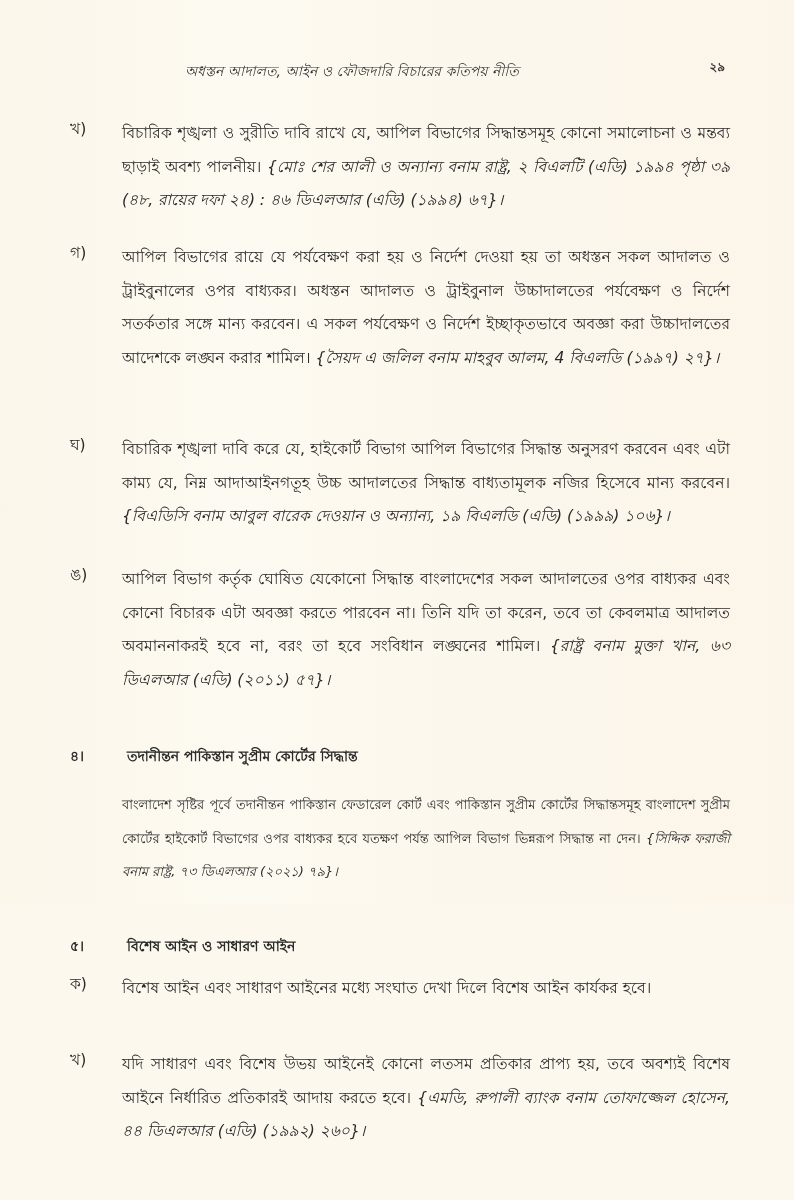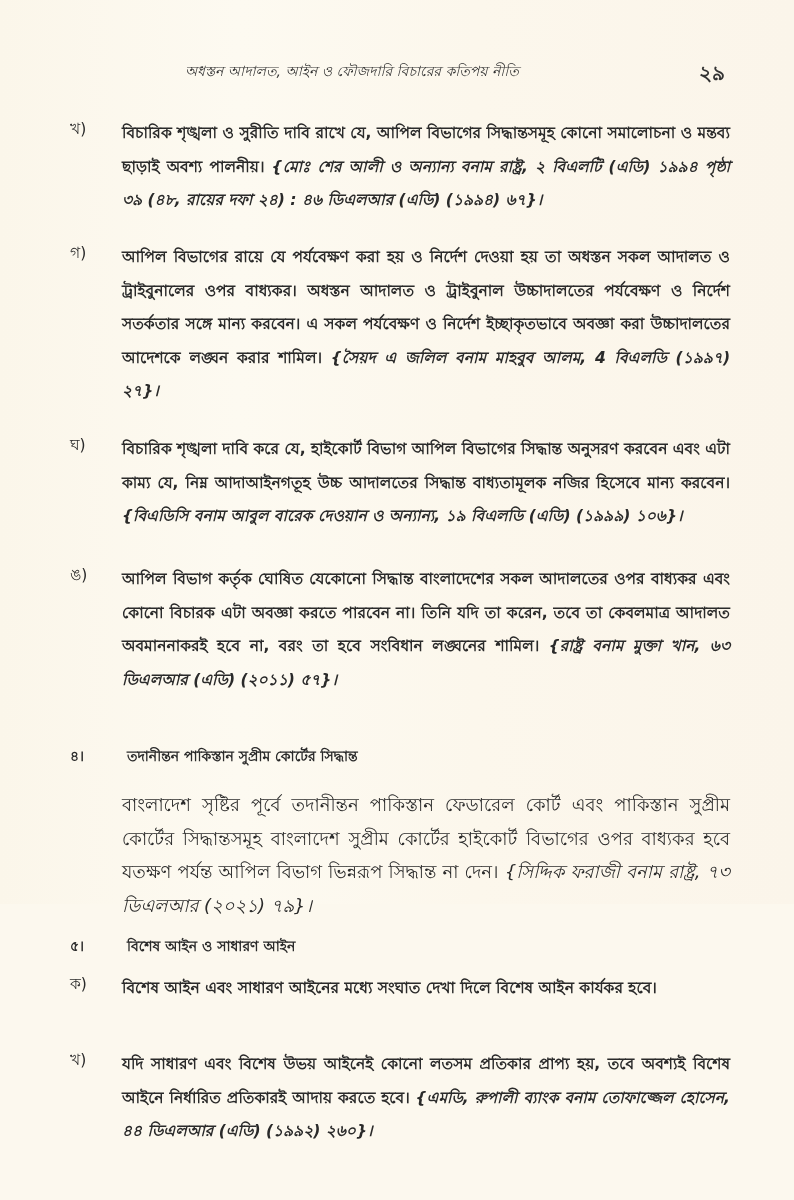--- a/index.html
+++ b/index.html
@@ -12,40 +12,39 @@
   }
   .page {
     position: absolute; left: 0; top: 0; width: 794px; height: 904px;
     background: linear-gradient(90deg, #fbf6ea 0%, #fdfaf1 30%, #fcf7ec 60%, #fbf5ea 100%);
   }
   .header {
     position: absolute; top: 60px; left: 185px; width: 540px;
     font-size: 14px; font-style: italic; color: #333;
   }
   .header .page-no {
-    position: absolute; right: 0; top: -2px; font-style: normal; font-weight: bold; font-size: 20px;
+    position: absolute; right: 0; top: -2px; font-style: normal; font-weight: bold; font-size: 12px;
   }
   .item {
     position: absolute; left: 70px; width: 660px;
   }
   .item .marker {
     position: absolute; left: 0; top: 0; font-size: 15.5px;
   }
   .item .body {
     margin-left: 52px; font-size: 15.5px; line-height: 33.5px;
     text-align: justify;
-    font-weight: bold;
   }
   .item .body i { font-style: italic; }
   .section-title {
     position: absolute; left: 70px; font-size: 14px; font-weight: bold;
   }
   .section-title .num { display: inline-block; width: 52px; }
   .para {
-    position: absolute; left: 122px; width: 608px; font-size: 18px; line-height: 33.5px; text-align: justify;
+    position: absolute; left: 122px; width: 608px; font-size: 13px; line-height: 33.5px; text-align: justify;
   }
   .watermark {
     position: absolute; left: 300px; top: 505px; width: 200px; height: 200px;
     border-radius: 50%;
     border: 1.5px solid rgba(220,120,110,0.55);
     border-left-color: rgba(120,200,140,0.55);
     border-bottom-color: rgba(120,200,140,0.45);
     pointer-events: none;
   }
   .wm-red { position: absolute; left: 38px; top: 48px; width: 130px; height: 45px; background: rgba(235,80,90,0.55); border-radius: 3px; }

